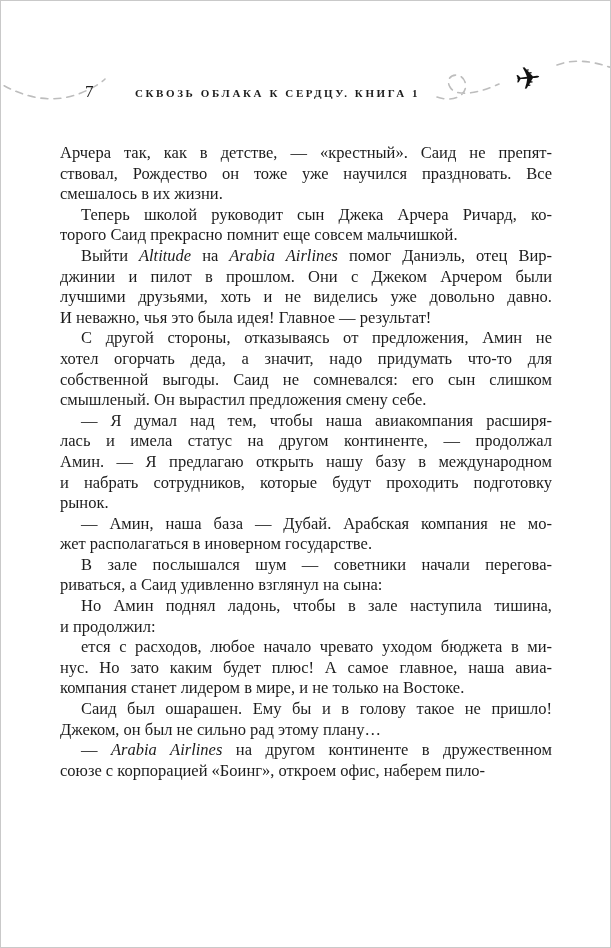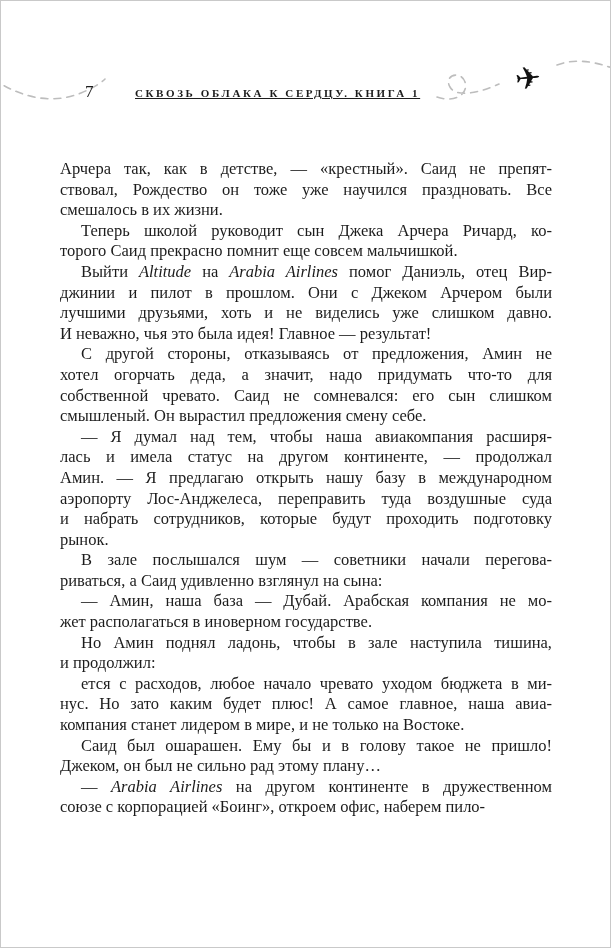--- a/index.html
+++ b/index.html
@@ -15,34 +15,33 @@
   }
   .page-number{
     position:absolute;top:82px;left:84px;
     font-size:17px;line-height:1;
   }
   .running-title{
     position:absolute;top:86px;left:134px;
     font-size:11px;font-weight:bold;
     letter-spacing:2.6px;
     white-space:nowrap;
-    text-decoration:underline;
   }
   .decor-svg{position:absolute;top:48px;left:0;}
   .decor-svg path{fill:none;stroke:#bdbdbd;stroke-width:1.6;stroke-dasharray:7 6;stroke-linecap:round;}
   .plane{
     position:absolute;top:62px;left:514px;
     font-family:"DejaVu Sans", sans-serif;
     font-size:31px;color:#111;
     transform:rotate(-6deg);
     line-height:1;
   }
   .text-block{
     position:absolute;top:142px;left:59px;width:492px;
-    font-size:16.5px;line-height:20.6px;margin-top:16px;
+    font-size:16.5px;line-height:20.6px;
   }
   .para .line{text-align:justify;text-align-last:justify;}
   .para .line.last{text-align-last:left;}
   .para:not(.no-indent) .line:first-child{text-indent:21px;}
   .para i{font-style:italic;}
 </style>
 </head>
 <body>
 
 <div class="page">
@@ -65,44 +64,43 @@
         <div class="line">ствовал, Рождество он тоже уже научился праздновать. Все</div>
         <div class="line last">смешалось в их жизни.</div>
       </div>
       <div class="para">
         <div class="line">Теперь школой руководит сын Джека Арчера Ричард, ко-</div>
         <div class="line last">торого Саид прекрасно помнит еще совсем мальчишкой.</div>
       </div>
       <div class="para">
         <div class="line">Выйти <i>Altitude</i> на <i>Arabia Airlines</i> помог Даниэль, отец Вир-</div>
         <div class="line">джинии и пилот в прошлом. Они с Джеком Арчером были</div>
-        <div class="line">лучшими друзьями, хоть и не виделись уже слишком давно.</div>
+        <div class="line">лучшими друзьями, хоть и не виделись уже довольно давно.</div>
         <div class="line last">И неважно, чья это была идея! Главное — результат!</div>
       </div>
       <div class="para">
         <div class="line">С другой стороны, отказываясь от предложения, Амин не</div>
         <div class="line">хотел огорчать деда, а значит, надо придумать что-то для</div>
-        <div class="line">собственной чревато. Саид не сомневался: его сын слишком</div>
+        <div class="line">собственной выгоды. Саид не сомневался: его сын слишком</div>
         <div class="line last">смышленый. Он вырастил предложения смену себе.</div>
       </div>
       <div class="para">
         <div class="line">— Я думал над тем, чтобы наша авиакомпания расширя-</div>
         <div class="line">лась и имела статус на другом континенте, — продолжал</div>
         <div class="line">Амин. — Я предлагаю открыть нашу базу в международном</div>
-        <div class="line">аэропорту Лос-Анджелеса, переправить туда воздушные суда</div>
         <div class="line">и набрать сотрудников, которые будут проходить подготовку</div>
         <div class="line last">рынок.</div>
       </div>
       <div class="para">
+        <div class="line">— Амин, наша база — Дубай. Арабская компания не мо-</div>
+        <div class="line last">жет располагаться в иноверном государстве.</div>
+      </div>
+      <div class="para">
         <div class="line">В зале послышался шум — советники начали перегова-</div>
         <div class="line last">риваться, а Саид удивленно взглянул на сына:</div>
-      </div>
-      <div class="para">
-        <div class="line">— Амин, наша база — Дубай. Арабская компания не мо-</div>
-        <div class="line last">жет располагаться в иноверном государстве.</div>
       </div>
       <div class="para">
         <div class="line">Но Амин поднял ладонь, чтобы в зале наступила тишина,</div>
         <div class="line last">и продолжил:</div>
       </div>
       <div class="para">
         <div class="line">ется с расходов, любое начало чревато уходом бюджета в ми-</div>
         <div class="line">нус. Но зато каким будет плюс! А самое главное, наша авиа-</div>
         <div class="line last">компания станет лидером в мире, и не только на Востоке.</div>
       </div>

